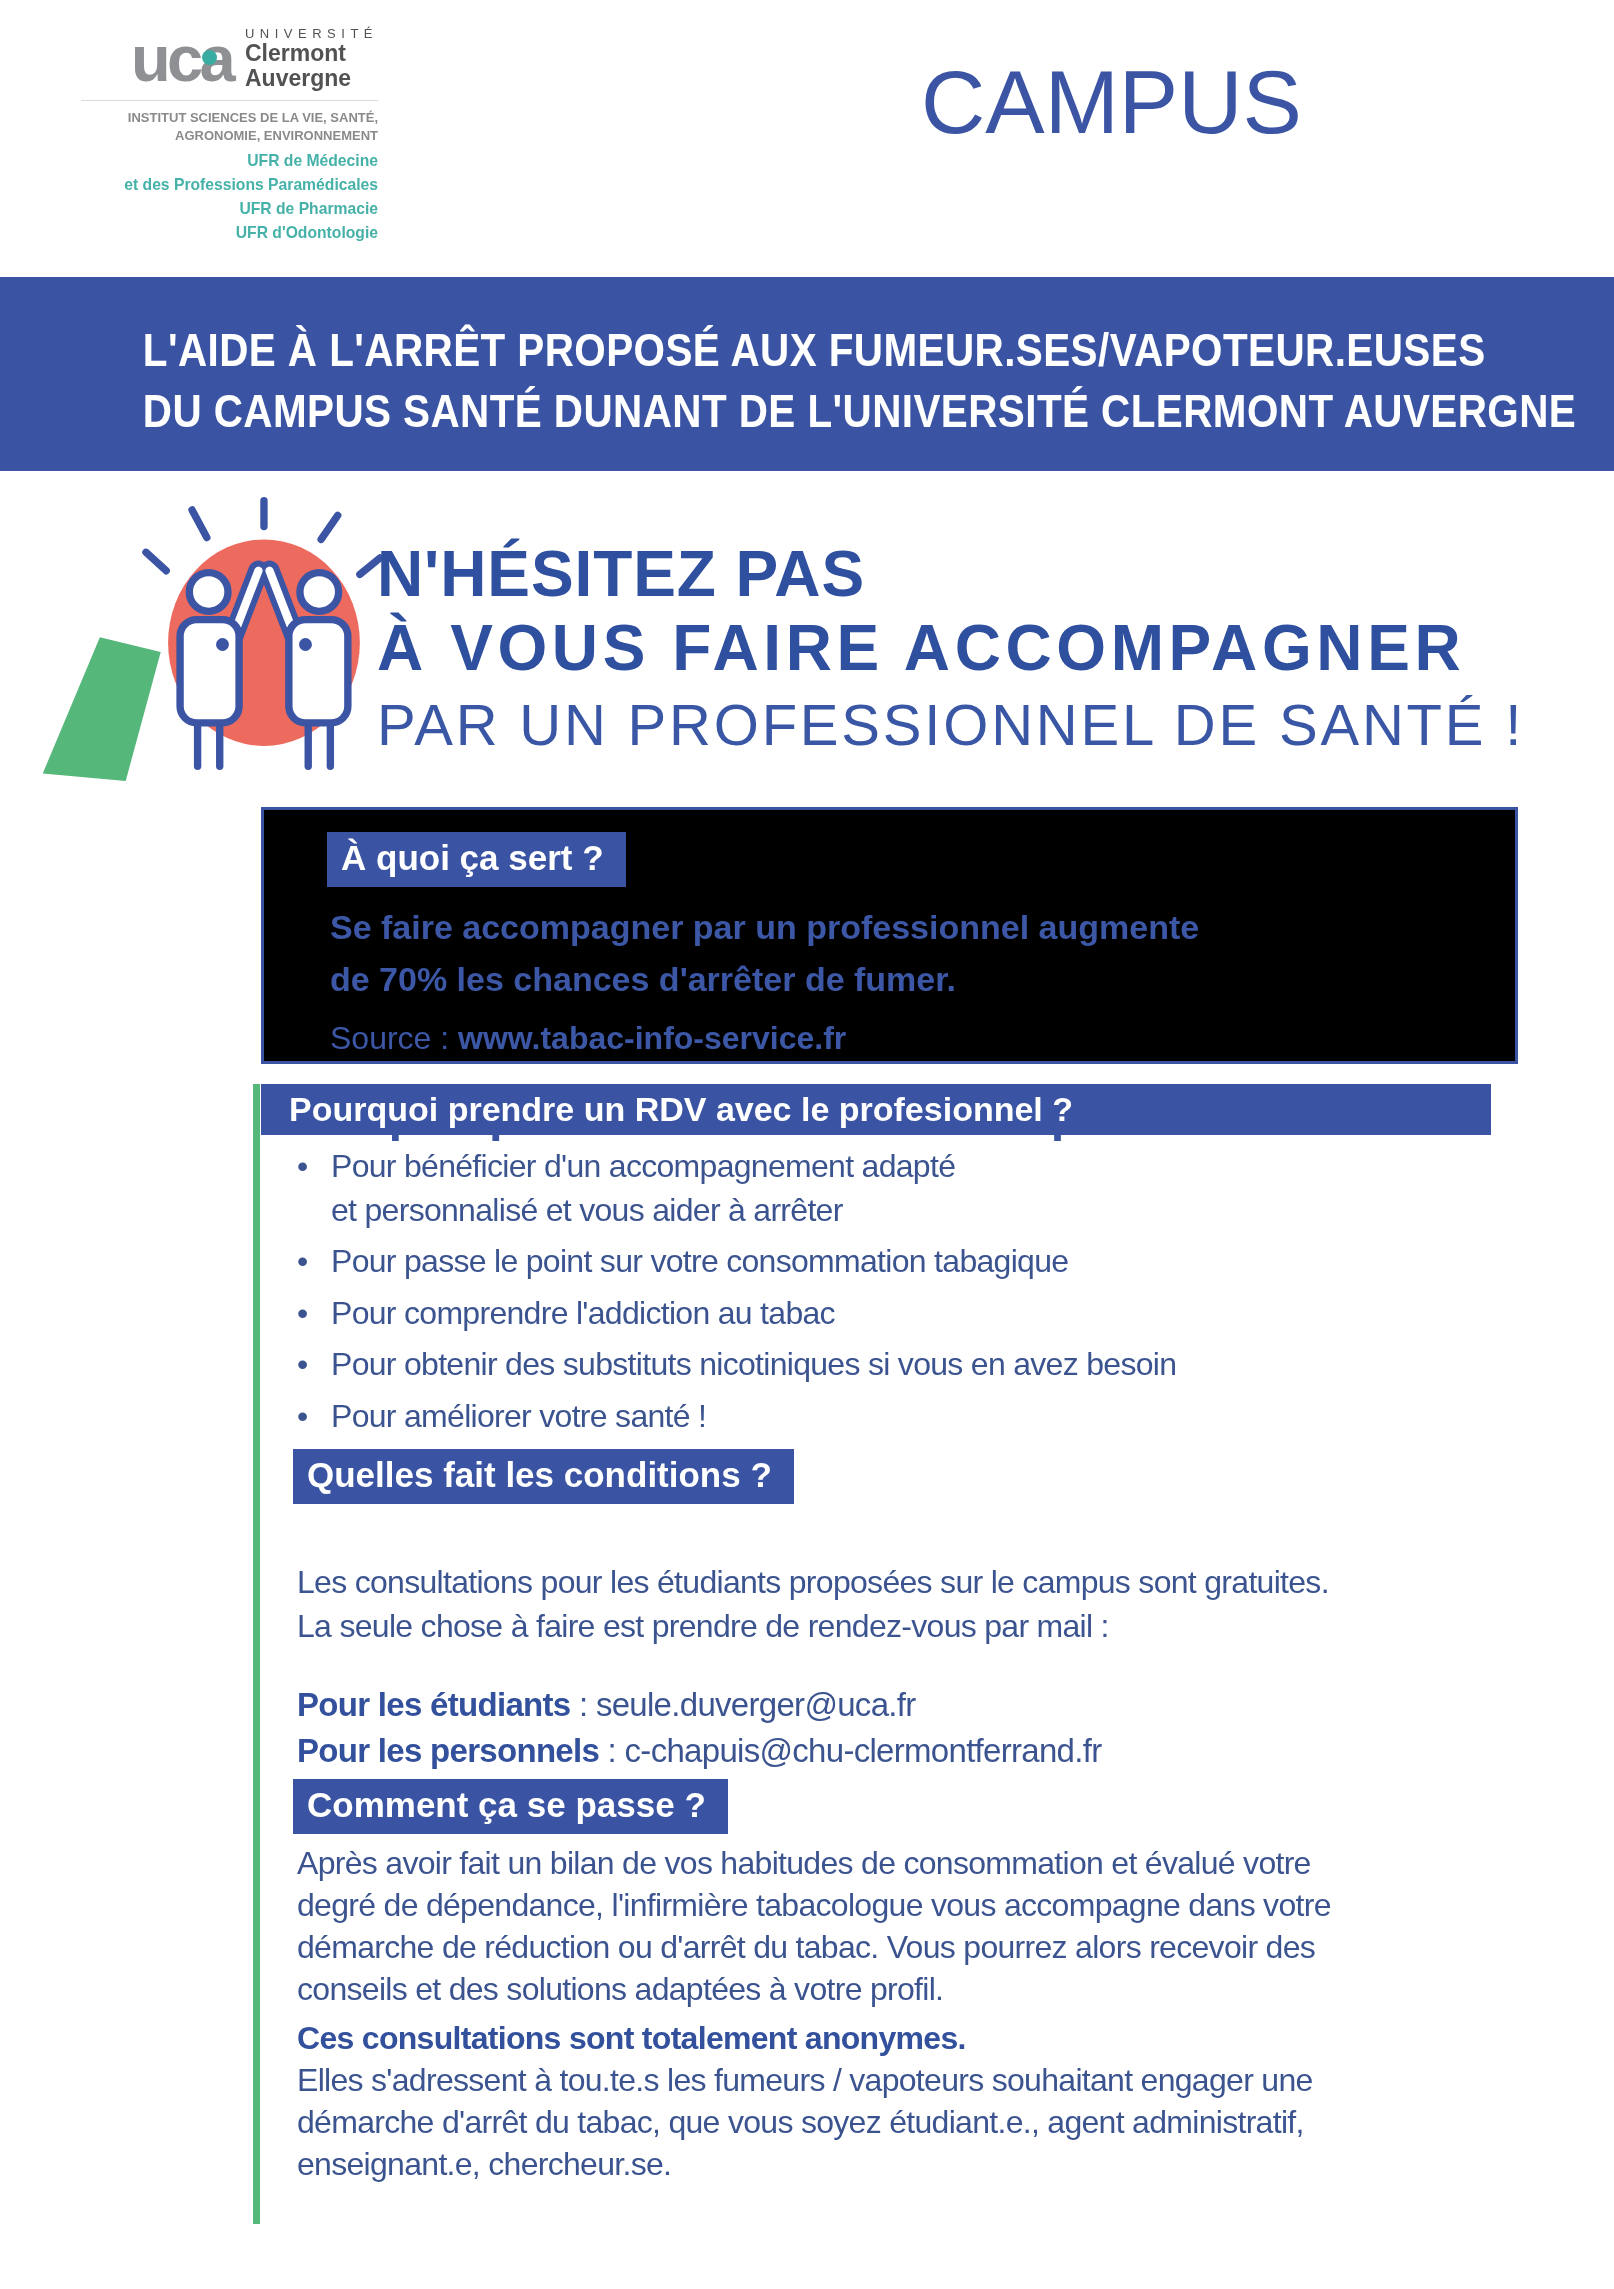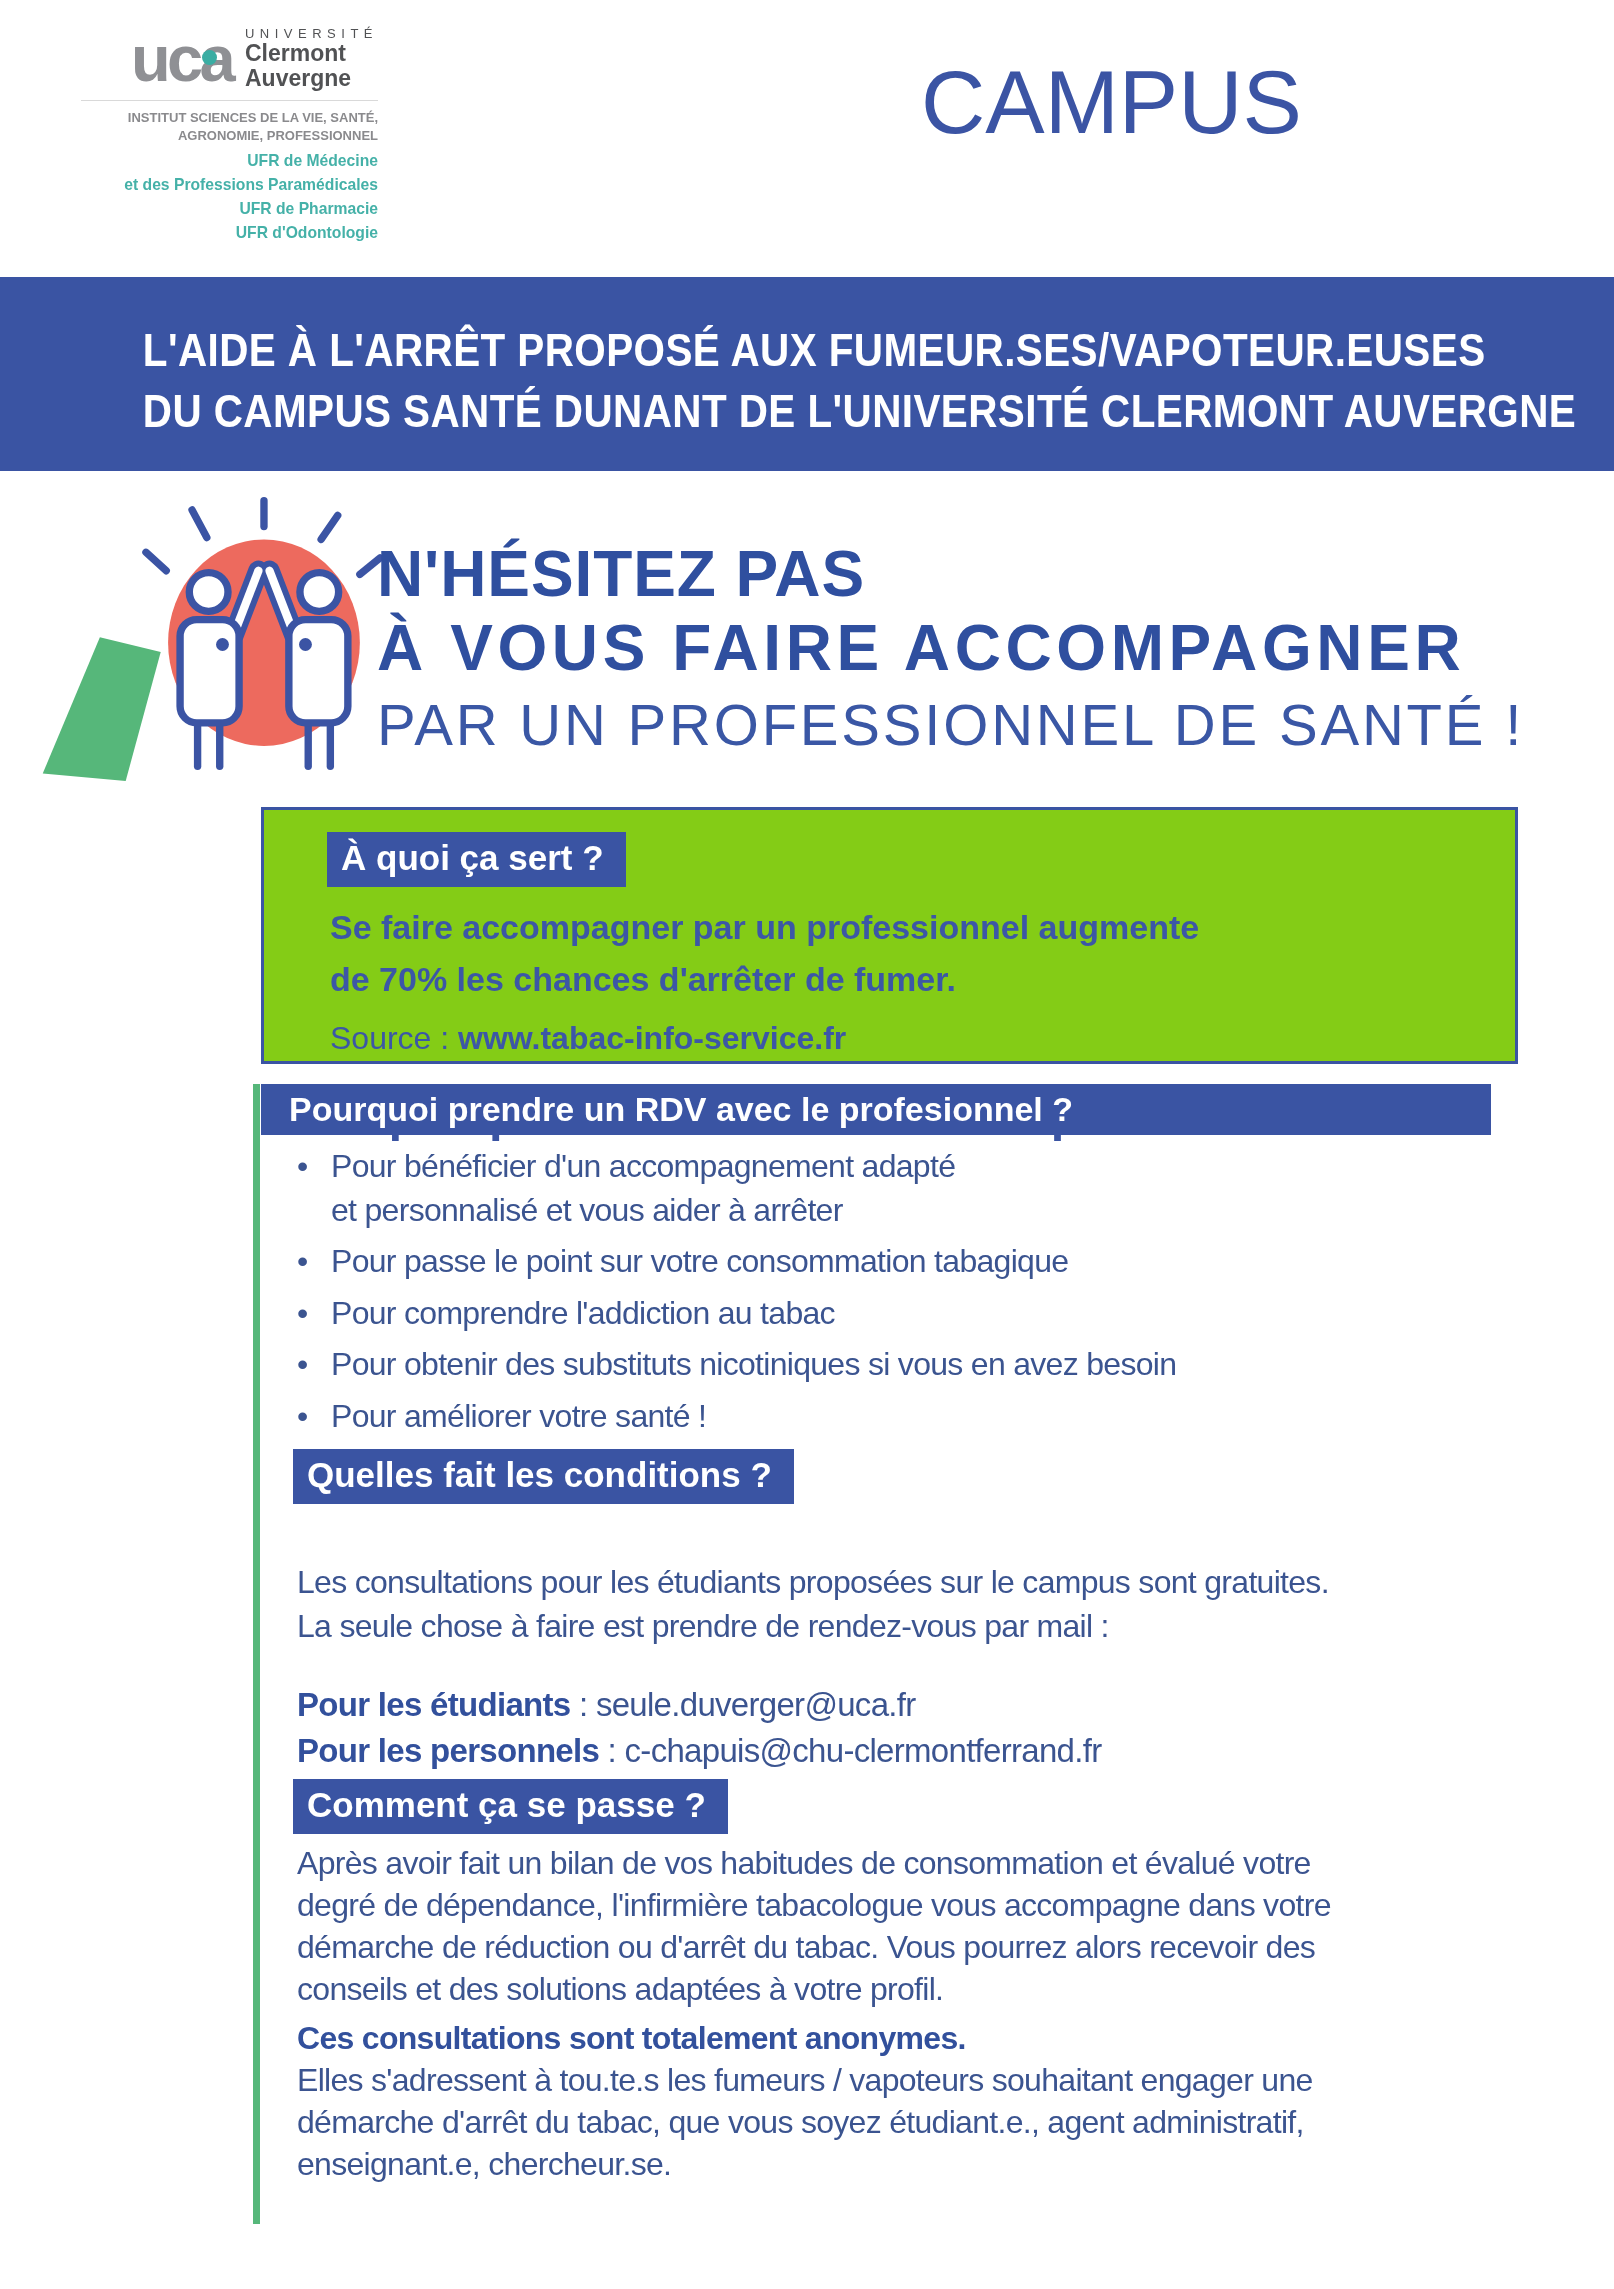--- a/index.html
+++ b/index.html
@@ -39,21 +39,21 @@
   .hficon{position:absolute;left:26px;top:497px;width:369px;height:295px;}
 
   
   .headline{position:absolute;left:377px;top:537px;white-space:nowrap;}
   .hl1,.hl2{font-weight:bold;font-size:64px;line-height:74px;color:#2f4f9f;letter-spacing:0.9px;}
   .hl2{letter-spacing:4.6px;}
   .hl3{font-weight:400;font-size:58px;line-height:72px;color:#3a57a5;letter-spacing:2.8px;margin-top:3.7px;}
 
   
   .infobox{position:absolute;left:261px;top:807px;width:1257px;height:257px;border:3.7px solid #3a54a3;
-           box-sizing:border-box;background:#84cc16;}
+           box-sizing:border-box;background:#000000;}
   .sec-label{display:inline-block;background:#3a54a3;color:#fff;font-weight:bold;font-size:35px;
              padding:7.4px 22px 11px 14px;line-height:37px;}
   .ib-label{margin:22px 0 0 63px;}
   .ib-b{margin-left:66px;color:#3c57a6;font-weight:bold;font-size:34px;line-height:37px;white-space:nowrap;}
   .ib-b1{margin-top:22px;}
   .ib-b2{margin-top:14.8px;}
   .ib-src{margin:22px 0 0 66px;font-size:32px;color:#3c57a6;white-space:nowrap;}
   .ib-src .b{font-weight:bold;}
 
   
@@ -97,21 +97,21 @@
       </div>
       <div class="uca-name">
         <div class="u">UNIVERSITÉ</div>
         <div class="n">Clermont</div>
         <div class="n">Auvergne</div>
       </div>
     </div>
     <div class="uca-rule"></div>
     <div class="uca-inst">
       <div>INSTITUT SCIENCES DE LA VIE, SANTÉ,</div>
-      <div>AGRONOMIE, PROFESSIONNEL</div>
+      <div>AGRONOMIE, ENVIRONNEMENT</div>
     </div>
     <div class="uca-ufr">
       <div>UFR de Médecine</div>
       <div>et des Professions Paramédicales</div>
       <div>UFR de Pharmacie</div>
       <div>UFR d'Odontologie</div>
     </div>
   </div>
 
   <div class="campus">

